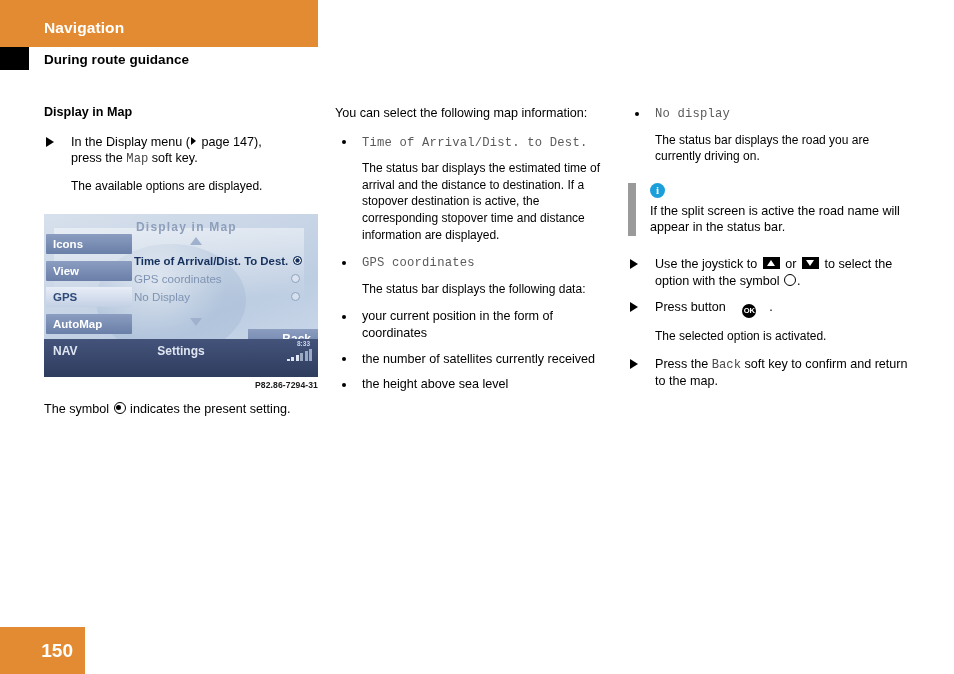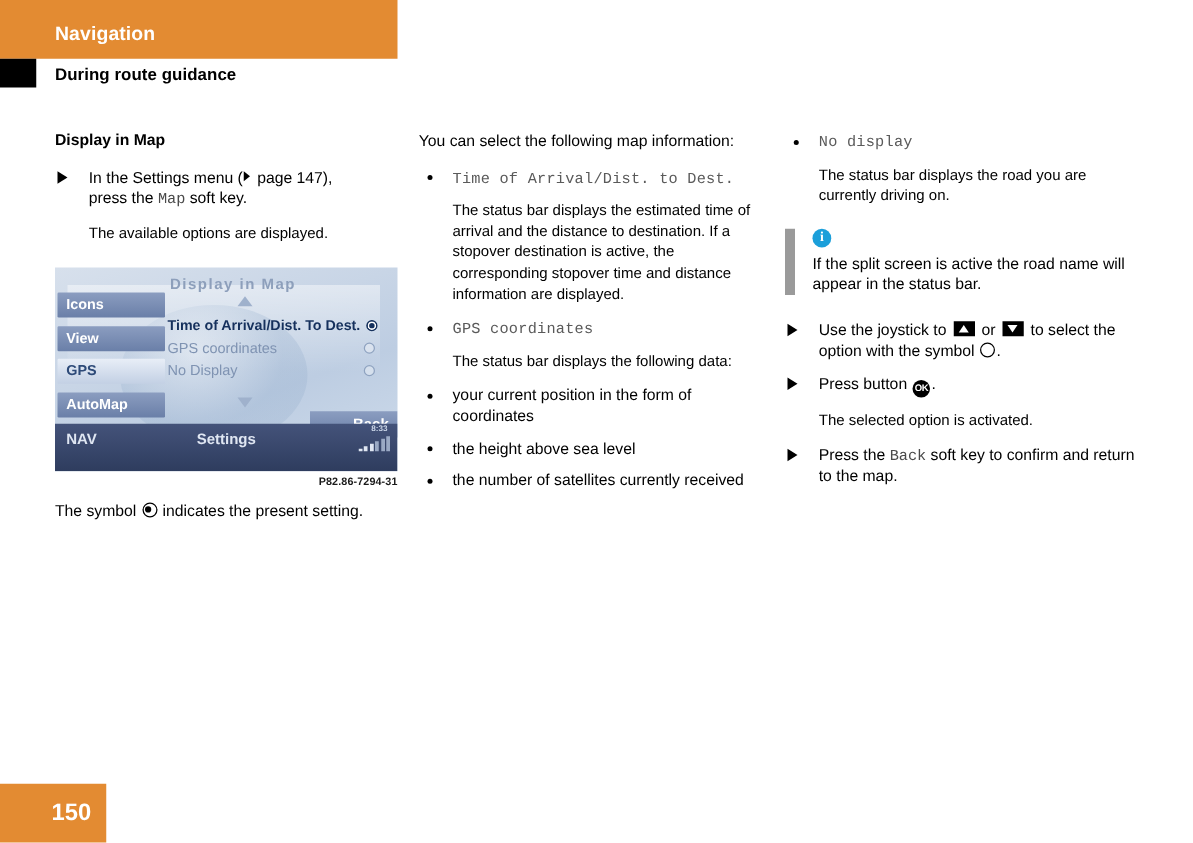--- a/index.html
+++ b/index.html
@@ -206,21 +206,21 @@
     width: 14px;
     height: 14px;
     border-radius: 50%;
     background: #000;
     color: #fff;
     font-size: 7.6px;
     font-weight: bold;
     line-height: 14px;
     text-align: center;
     vertical-align: -2px;
-    margin: 0 1px;
+    margin: 0 13px;
     letter-spacing: -0.3px;
     font-family: "Liberation Sans", sans-serif;
   }
 
   
   .note {
     position: relative;
     padding-left: 22px;
     margin: 18px 0 20px 0;
   }
@@ -481,21 +481,21 @@
   <div class="header-title">Navigation</div>
   <div class="black-tab"></div>
   <div class="subheader-title">During route guidance</div>
 
   <div class="col col-1">
 
     <div class="sec-title">Display in Map</div>
 
     <div class="step">
       <span class="tri"></span>
-      <span>In the Settings menu (</span><span class="pgref-arrow"></span><span> page 147),</span><br>
+      <span>In the Display menu (</span><span class="pgref-arrow"></span><span> page 147),</span><br>
       <span>press the </span><span class="mono-dark">Map</span><span> soft key.</span>
     </div>
 
     <div class="sub">The available options are displayed.</div>
   </div>
 
   <div class="figure">
     <div class="screen">
       <div class="blob2"></div>
       <div class="blob"></div>
@@ -566,25 +566,25 @@
       <span class="mono">GPS coordinates</span>
     </div>
     <div class="sub">The status bar displays the following data:</div>
 
     <div class="dot-item">
       <span class="dot"></span>
       <span>your current position in the form of coordinates</span>
     </div>
     <div class="dot-item">
       <span class="dot"></span>
-      <span>the height above sea level</span>
+      <span>the number of satellites currently received</span>
     </div>
     <div class="dot-item">
       <span class="dot"></span>
-      <span>the number of satellites currently received</span>
+      <span>the height above sea level</span>
     </div>
   </div>
 
   <div class="col col-3">
 
     <div class="dot-item">
       <span class="dot"></span>
       <span class="mono">No display</span>
     </div>
     <div class="sub">The status bar displays the road you are currently driving on.</div>

